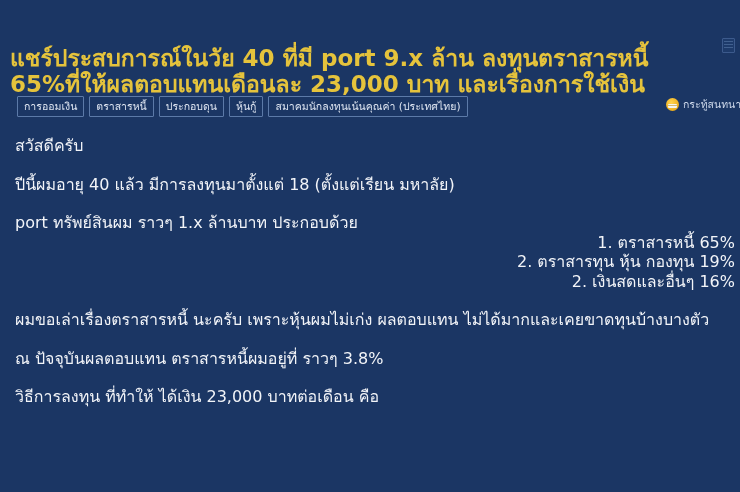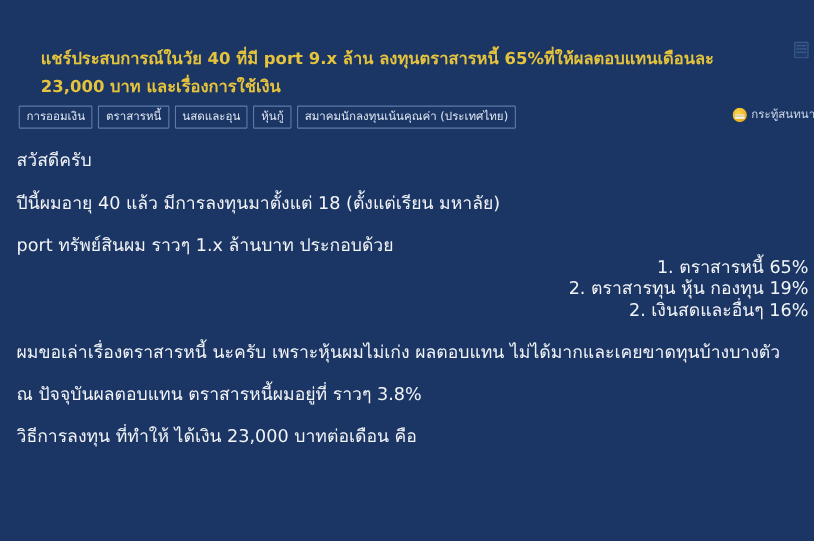--- a/index.html
+++ b/index.html
@@ -41,25 +41,25 @@
     top: 2px;
     right: 1px;
     height: 1px;
     background: #41608f;
     box-shadow: 0 3px 0 #41608f, 0 6px 0 #41608f;
   }
 
   
   .title {
     position: absolute;
-    left: 37px;
+    left: 10px;
     top: 30px;
     width: 660px;
     color: #e5c33c;
-    font-size: 15px;
+    font-size: 23px;
     font-weight: bold;
     line-height: 26px;
     letter-spacing: 0px;
   }
 
   
   .tags {
     position: absolute;
     left: 17px;
     top: 96px;
@@ -160,21 +160,21 @@
   <div class="corner-icon"></div>
 
   <h1 class="title">
     <span>แชร์ประสบการณ์ในวัย 40 ที่มี port 9.x ล้าน ลงทุนตราสารหนี้ 65%ที่ให้ผลตอบแทนเดือนละ</span>
     <span>23,000 บาท และเรื่องการใช้เงิน</span>
   </h1>
 
   <div class="tags">
     <span class="tag">การออมเงิน</span>
     <span class="tag">ตราสารหนี้</span>
-    <span class="tag">นสดและอุน</span>
+    <span class="tag">ประกอบดุน</span>
     <span class="tag">หุ้นกู้</span>
     <span class="tag">สมาคมนักลงทุนเน้นคุณค่า (ประเทศไทย)</span>
   </div>
 
   <div class="forum-badge">
     <span class="forum-emoji"></span>
     <span class="forum-label">กระทู้สนทนา</span>
   </div>
 
   <div class="body-text">

